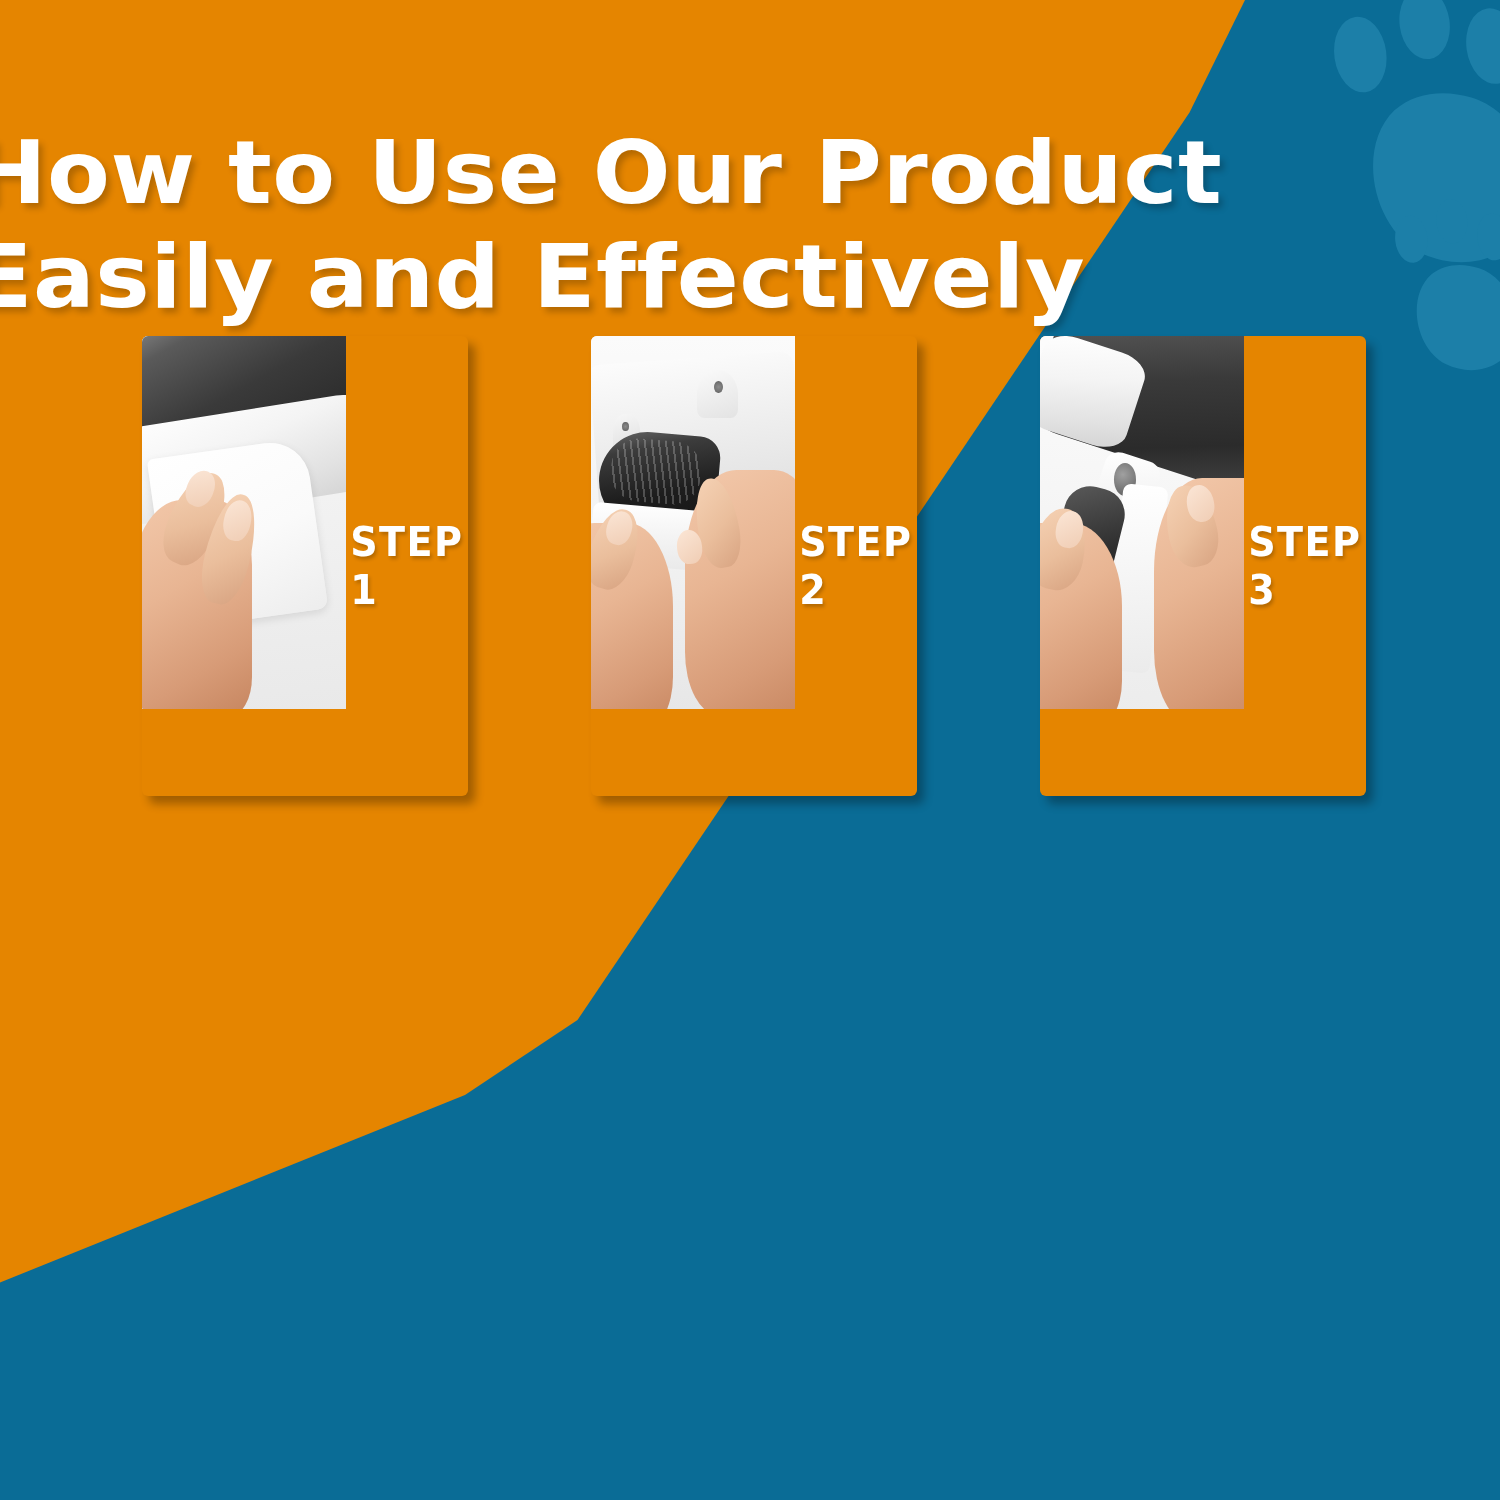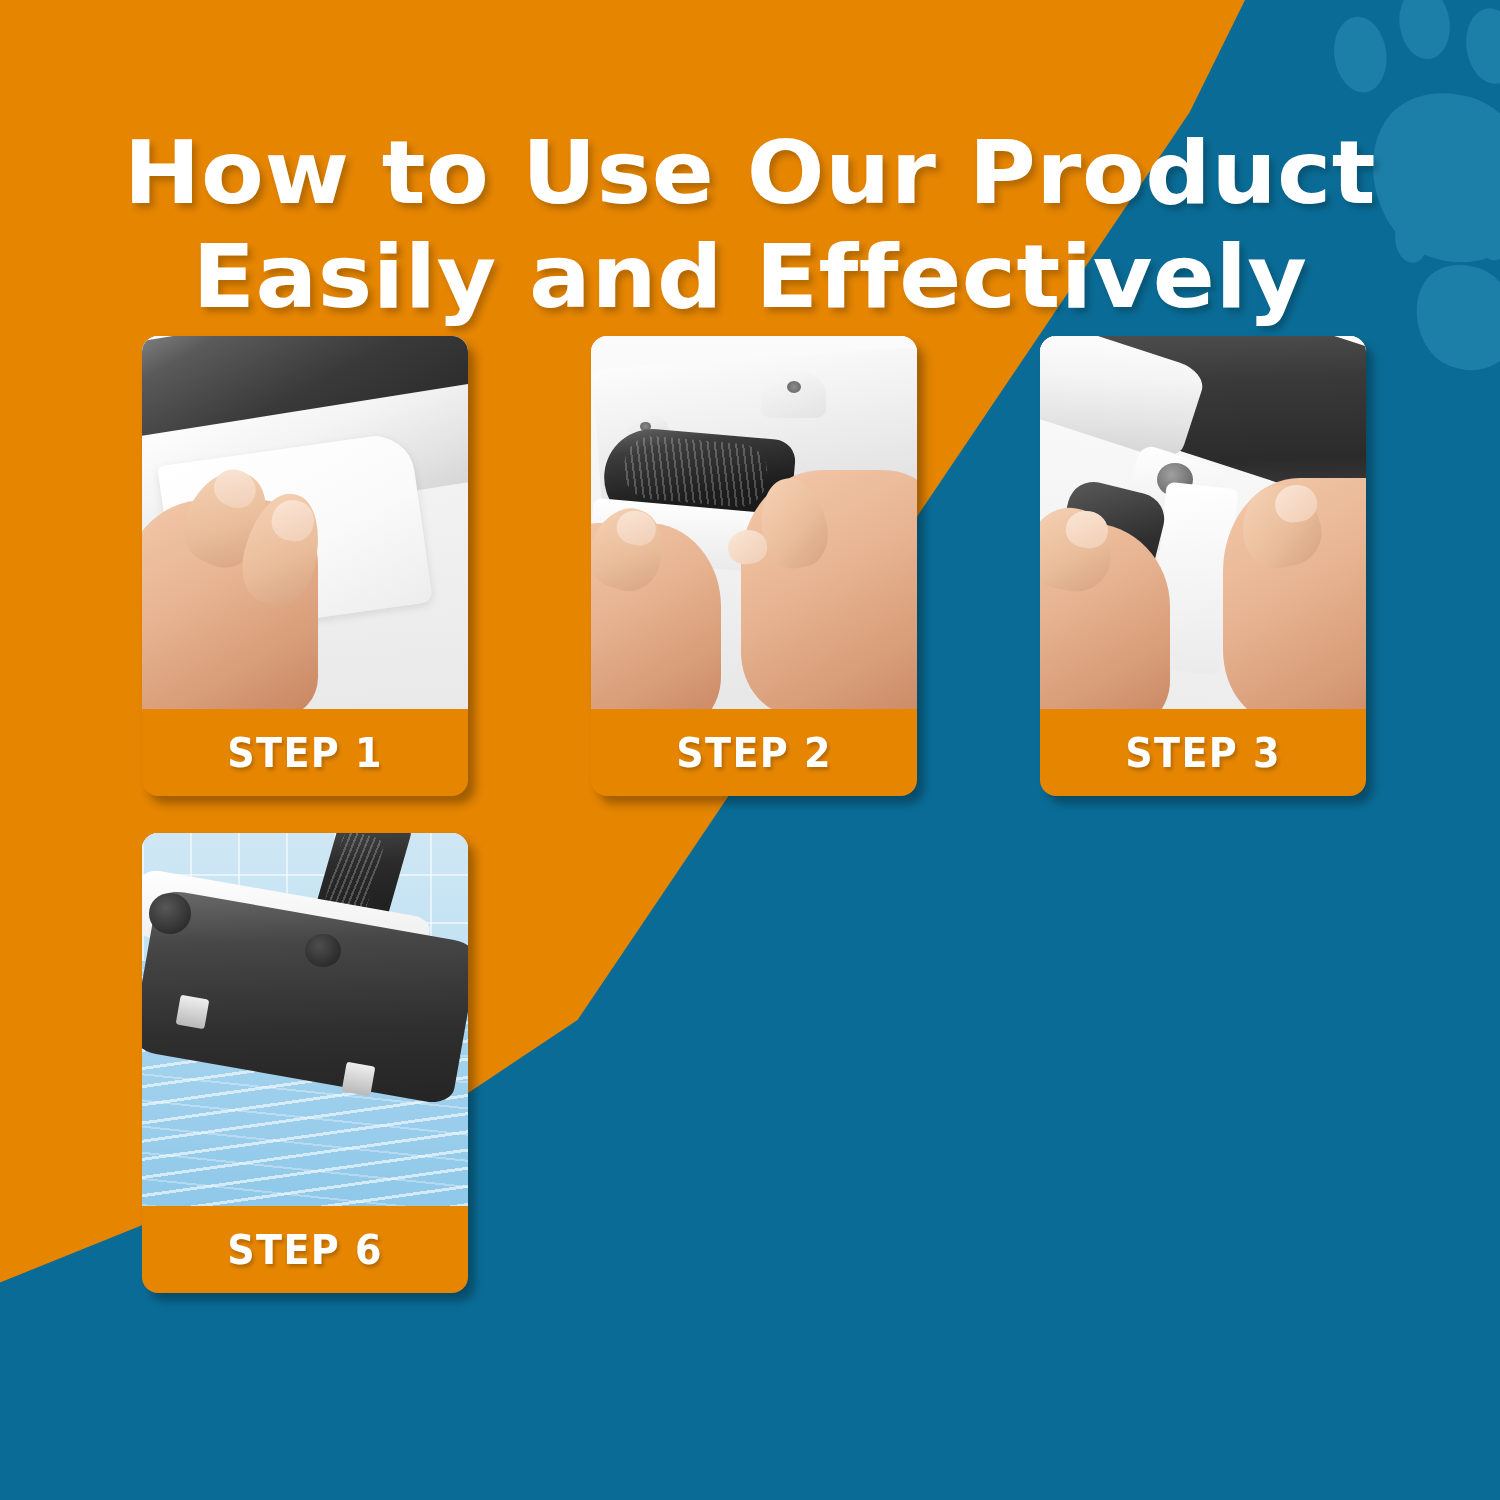--- a/index.html
+++ b/index.html
@@ -34,21 +34,21 @@
     inset: 0;
     pointer-events: none;
   }
 
   
   .heading {
     position: absolute;
     left: 0;
     top: 62px;
     width: 1500px;
-    text-align: center;
+    text-align: left;
     color: #ffffff;
     font-family: "DejaVu Sans", sans-serif;
     font-weight: bold;
     font-size: 88px;
     line-height: 1.18;
     letter-spacing: 0.5px;
     text-shadow: 4px 5px 6px rgba(0,0,0,0.22);
     z-index: 5;
   }
   .heading .line {
@@ -67,26 +67,26 @@
     grid-template-columns: repeat(3, 326px);
     grid-template-rows: repeat(2, 460px);
     column-gap: 123px;
     row-gap: 37px;
     z-index: 6;
   }
   .card {
     position: relative;
     width: 326px;
     height: 460px;
-    border-radius: 16px;
+    border-radius: 6px;
     background: #E58500;
     box-shadow: 7px 8px 10px rgba(0,0,0,0.30);
     overflow: hidden;
     display: flex;
-    flex-direction: column;
+    flex-direction: row;
   }
   .photo {
     position: relative;
     width: 100%;
     height: 373px;
     overflow: hidden;
     background: #efefef;
   }
   .caption {
     flex: 1;
@@ -392,36 +392,17 @@
           <div class="hand s3-hr"></div>
           <div class="finger s3-hr-f"></div>
           <div class="nail s3-hr-n"></div>
         </div>
       </div>
       <div class="caption">STEP 3</div>
     </div>
 
 
 
-    <div class="card">
-      <div class="photo">
-        <div class="scene">
-          <div class="s6-bg"></div>
-          <div class="s6-tile"></div>
-          <div class="s6-water"></div>
-          <div class="s6-handle"></div>
-          <div class="s6-hribs"></div>
-          <div class="s6-neck"></div>
-          <div class="s6-white"></div>
-          <div class="s6-drum"></div>
-          <div class="s6-pivot"></div>
-          <div class="s6-cap"></div>
-          <div class="s6-clip1"></div>
-          <div class="s6-clip2"></div>
-        </div>
-      </div>
-      <div class="caption">STEP 6</div>
-    </div>
 
   </div>
 
 
 </div>
 
 </body></html>

